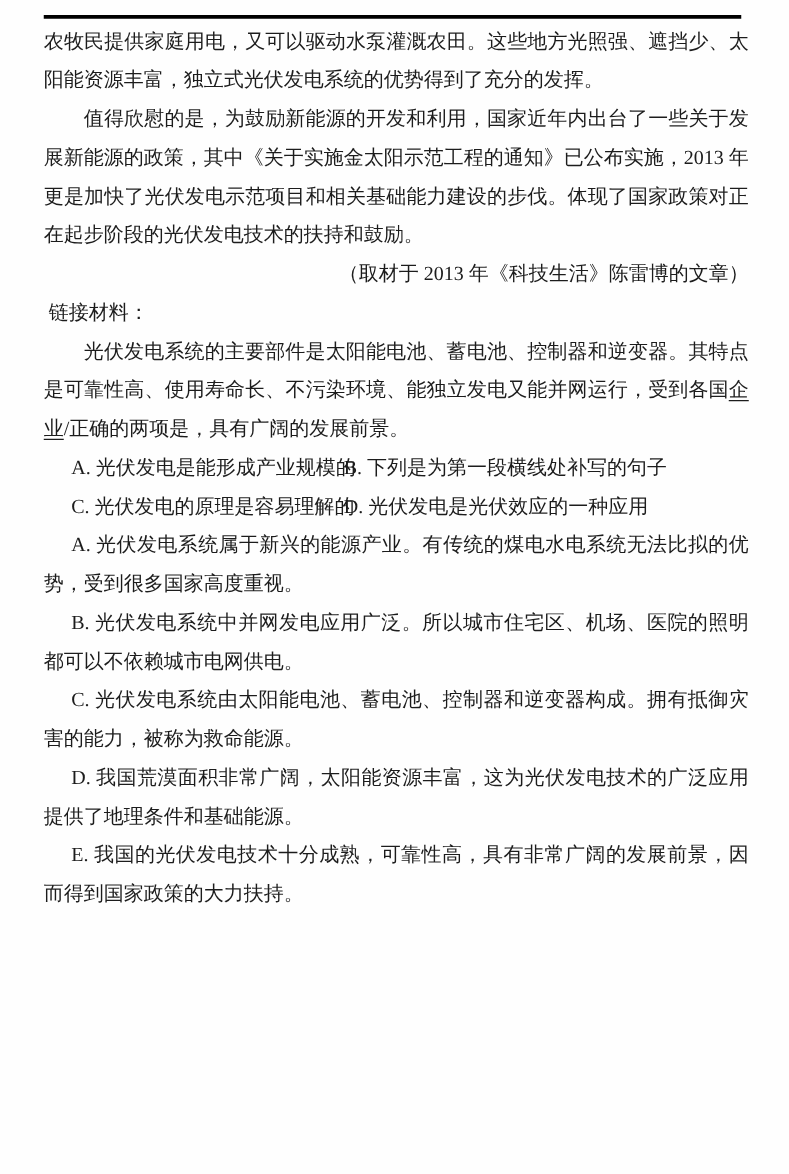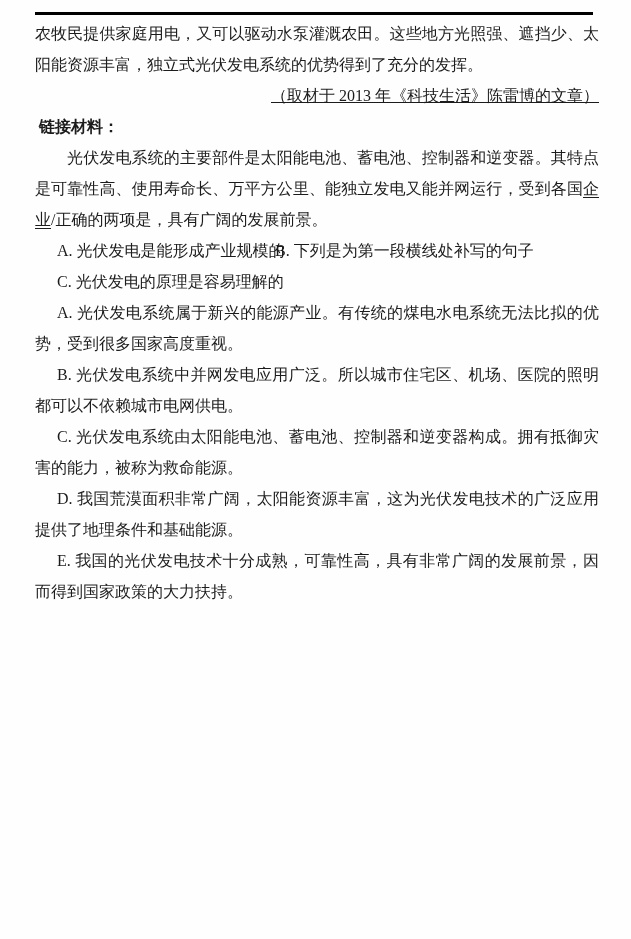--- a/index.html
+++ b/index.html
@@ -25,22 +25,22 @@
     background: #000000;
     margin: 2px 6px 3px 0;
   }
   p.para {
     margin: 0;
     text-align: justify;
     text-justify: inter-ideograph;
     word-break: break-all;
   }
   .indent { text-indent: 2em; }
-  .small-indent { text-indent: 4px; font-weight: bold; }
-  .attribution { text-align: right; text-align-last: right; text-decoration: underline; }
+  .small-indent { text-indent: 4px; }
+  .attribution { text-align: right; text-align-last: right; }
   .u-term {
     text-decoration: underline;
     text-underline-offset: 3px;
   }
   .opt-grid {
     display: grid;
     grid-template-columns: 218px 1fr;
     padding-left: 22px;
   }
   .opt-cell { white-space: nowrap; }
@@ -49,35 +49,37 @@
 </head>
 <body>
 
 <div class="page">
 
   <div class="top-rule"></div>
 
   <p class="para">农牧民提供家庭用电，又可以驱动水泵灌溉农田。这些地方光照强、遮挡少、太阳能资源丰富，独立式光伏发电系统的优势得到了充分的发挥。</p>
 
 
+  <p class="para indent">值得欣慰的是，为鼓励新能源的开发和利用，国家近年内出台了一些关于发展新能源的政策，其中《关于实施金太阳示范工程的通知》已公布实施，2013 年更是加快了光伏发电示范项目和相关基础能力建设的步伐。体现了国家政策对正在起步阶段的光伏发电技术的扶持和鼓励。</p>
 
   <p class="para attribution">（取材于 2013 年《科技生活》陈雷博的文章）</p>
 
   <p class="para small-indent">链接材料：</p>
 
-  <p class="para indent"><span>光伏发电系统的主要部件是太阳能电池、蓄电池、控制器和逆变器。其特点是可靠性高、使用寿命长、万平方公里、能独立发电又能并网运行，受到各国</span><span class="u-term">企业</span><span>/正确的两项是，具有广阔的发展前景。</span></p>
+  <p class="para indent"><span>光伏发电系统的主要部件是太阳能电池、蓄电池、控制器和逆变器。其特点是可靠性高、使用寿命长、不污染环境、能独立发电又能并网运行，受到各国</span><span class="u-term">企业</span><span>/正确的两项是，具有广阔的发展前景。</span></p>
 
 
   <div class="opt-grid">
     <div class="opt-cell">A. 光伏发电是能形成产业规模的</div>
     <div class="opt-cell">B. 下列是为第一段横线处补写的句子</div>
   </div>
 
   <div class="opt-grid">
     <div class="opt-cell">C. 光伏发电的原理是容易理解的</div>
+    <div class="opt-cell">D. 光伏发电是光伏效应的一种应用</div>
   </div>
 
 
   <p class="para opt-para">A. 光伏发电系统属于新兴的能源产业。有传统的煤电水电系统无法比拟的优势，受到很多国家高度重视。</p>
 
   <p class="para opt-para">B. 光伏发电系统中并网发电应用广泛。所以城市住宅区、机场、医院的照明都可以不依赖城市电网供电。</p>
 
   <p class="para opt-para">C. 光伏发电系统由太阳能电池、蓄电池、控制器和逆变器构成。拥有抵御灾害的能力，被称为救命能源。</p>
 
   <p class="para opt-para">D. 我国荒漠面积非常广阔，太阳能资源丰富，这为光伏发电技术的广泛应用提供了地理条件和基础能源。</p>

